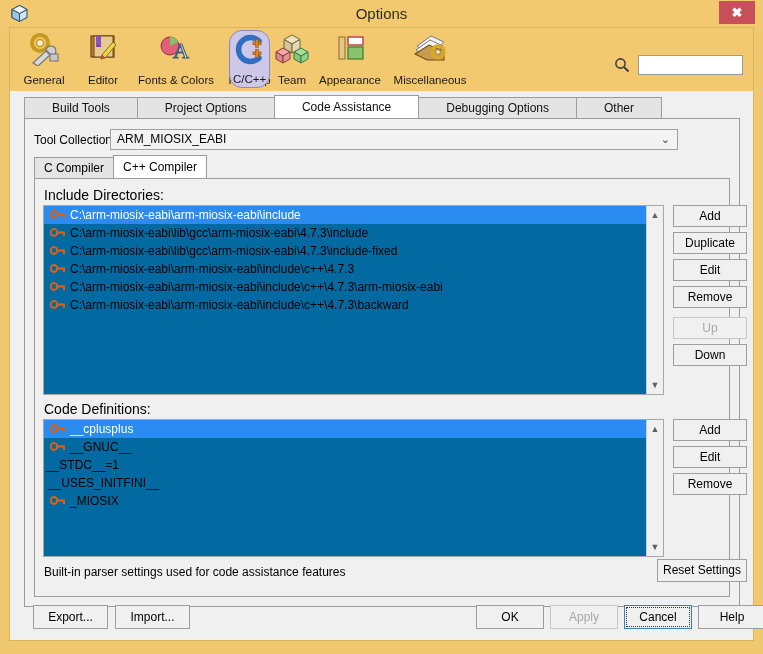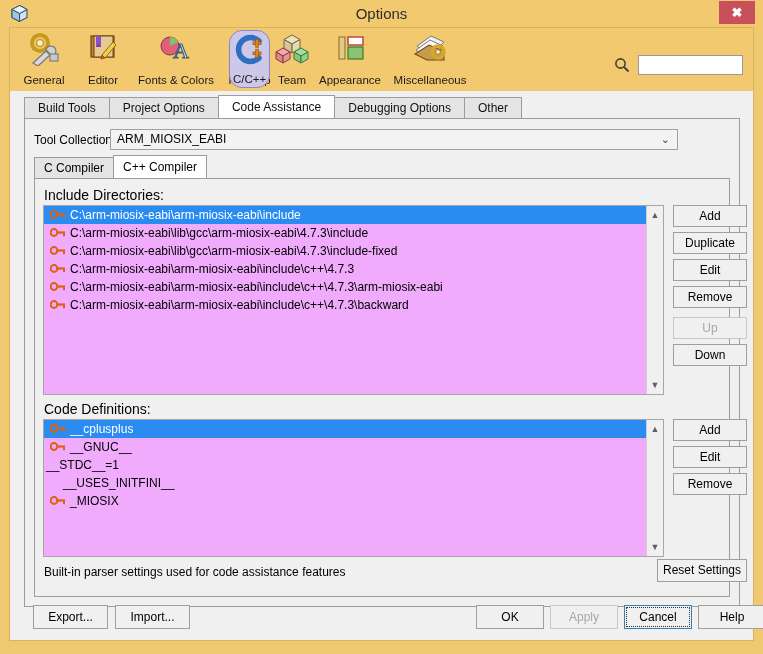--- a/index.html
+++ b/index.html
@@ -129,21 +129,21 @@
   .tabstrip {
     position: absolute;
     left: 14px; top: 69px;
     height: 22px;
   }
   .tab {
     position: relative;
     float: left;
     height: 21px;
     line-height: 20px;
-    padding: 0 13px;
+    padding: 0 27px;
     background: #e4e4e4;
     border: 1px solid #9c9c9c;
     border-bottom: none;
     margin-right: -1px;
     font-size: 12px;
     cursor: pointer;
     box-sizing: border-box;
     color: #101010;
     text-align: center;
   }
@@ -233,21 +233,21 @@
 
   .sec-label {
     position: absolute;
     font-size: 14px;
     color: #000;
   }
 
   
   .listbox {
     position: absolute;
-    background: #f0abfc;
+    background: #0369a1;
     border: 1px solid #a6a6a6;
     box-sizing: border-box;
     overflow: hidden;
   }
   .list-rows {
     position: absolute;
     left: 0; top: 0;
     right: 17px;
   }
   .row {
@@ -622,21 +622,21 @@
                 <svg width="16" height="11" viewBox="0 0 16 11">
                     <circle cx="4" cy="5.5" r="3.4" fill="none" stroke="#e06010" stroke-width="2"></circle>
                     <rect x="6.5" y="4.4" width="8.5" height="2.2" fill="#e06010"></rect>
                     <rect x="13" y="6.2" width="2" height="3" fill="#e06010"></rect>
                   </svg>
               </span><span>__GNUC__</span>
             </div>
             <div class="row" style="padding-left:2px;">
               <span class="nokey"></span><span>__STDC__=1</span>
             </div>
-            <div class="row" style="padding-left:19px;">
+            <div class="row" style="padding-left:4px;">
               <span class="nokey"></span><span>__USES_INITFINI__</span>
             </div>
             <div class="row">
               <span class="keyico">
                 <svg width="16" height="11" viewBox="0 0 16 11">
                     <circle cx="4" cy="5.5" r="3.4" fill="none" stroke="#e06010" stroke-width="2"></circle>
                     <rect x="6.5" y="4.4" width="8.5" height="2.2" fill="#e06010"></rect>
                     <rect x="13" y="6.2" width="2" height="3" fill="#e06010"></rect>
                   </svg>
               </span><span>_MIOSIX</span>

